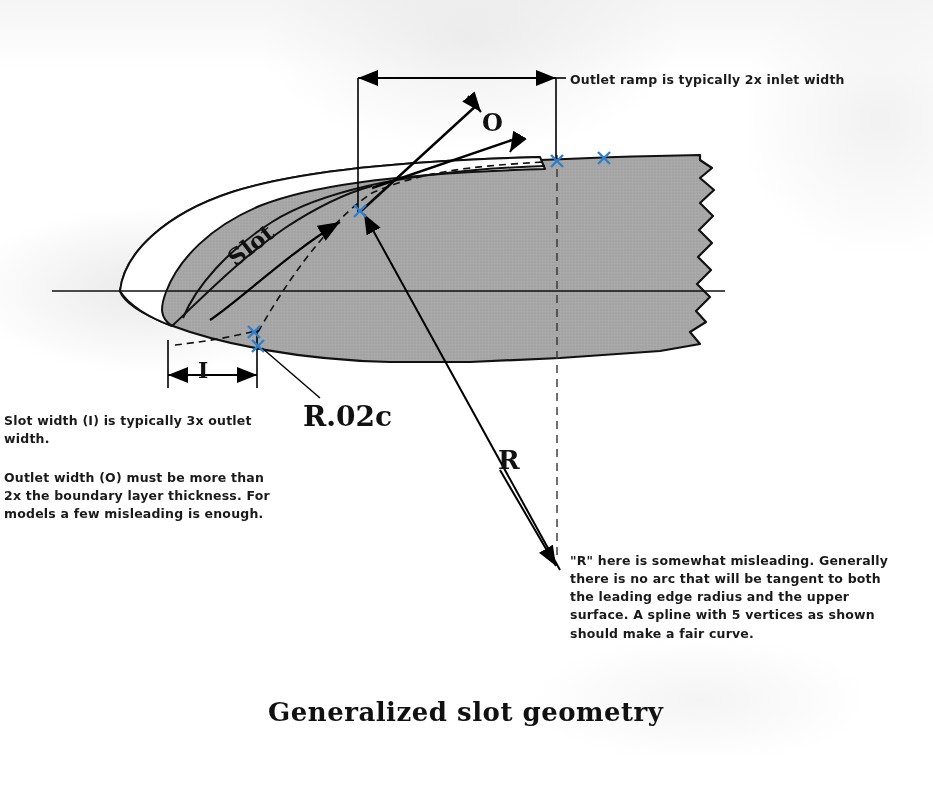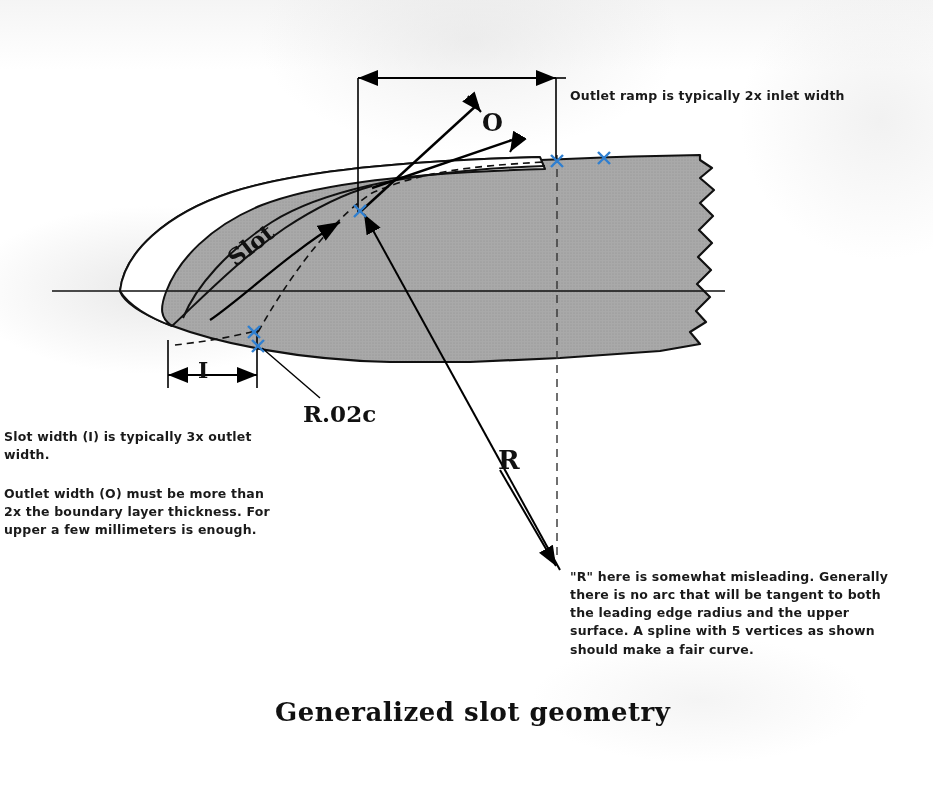--- a/index.html
+++ b/index.html
@@ -29,21 +29,20 @@
     pointer-events: none;
   }
   .annot {
     position: absolute;
     font-family: "DejaVu Sans", sans-serif;
     font-size: 12.5px;
     font-weight: bold;
     color: #1a1a1a;
     line-height: 1.45;
     letter-spacing: 0.2px;
-    margin-top: 16px;
   }
   .caption {
     position: absolute;
     font-family: "DejaVu Serif", serif;
     font-size: 26px;
     font-weight: bold;
     color: #111;
     letter-spacing: 0.5px;
   }
   .dim-label {
@@ -177,25 +176,25 @@
   </svg>
 
   <div class="dim-label" style="left:482px; top:108px; font-size:24px;">O</div>
 
   <div class="dim-label" style="left:198px; top:357px; font-size:22px;">I</div>
 
   <div class="dim-label" style="left:222px; top:250px; font-size:23px; transform: rotate(-38deg); transform-origin: left top;">Slot</div>
 
   <div class="dim-label" style="left:498px; top:445px; font-size:26px;">R</div>
 
-  <div class="dim-label" style="left:303px; top:400px; font-size:23px;">R.02c</div>
+  <div class="dim-label" style="left:303px; top:400px; font-size:28px;">R.02c</div>
 
   <div class="annot" style="left:570px; top:71px; width:330px;">Outlet ramp is typically 2x inlet width</div>
 
   <div class="annot" style="left:4px; top:412px; width:250px;">Slot width (I) is typically 3x outlet width.</div>
 
-  <div class="annot" style="left:4px; top:469px; width:270px;">Outlet width (O) must be more than 2x the boundary layer thickness.  For upper a few millimeters is enough.</div>
+  <div class="annot" style="left:4px; top:469px; width:270px;">Outlet width (O) must be more than 2x the boundary layer thickness.  For models a few misleading is enough.</div>
 
   <div class="annot" style="left:570px; top:552px; width:330px;">"R" here is somewhat misleading.  Generally there is no arc that will be tangent to both the leading edge radius and the upper surface.  A spline with 5 vertices as shown should make a fair curve.</div>
 
-  <div class="caption" style="left:275px; top:697px;">Generalized slot geometry</div>
+  <div class="caption" style="left:268px; top:697px;">Generalized slot geometry</div>
 
 </div>
 
 </body></html>

